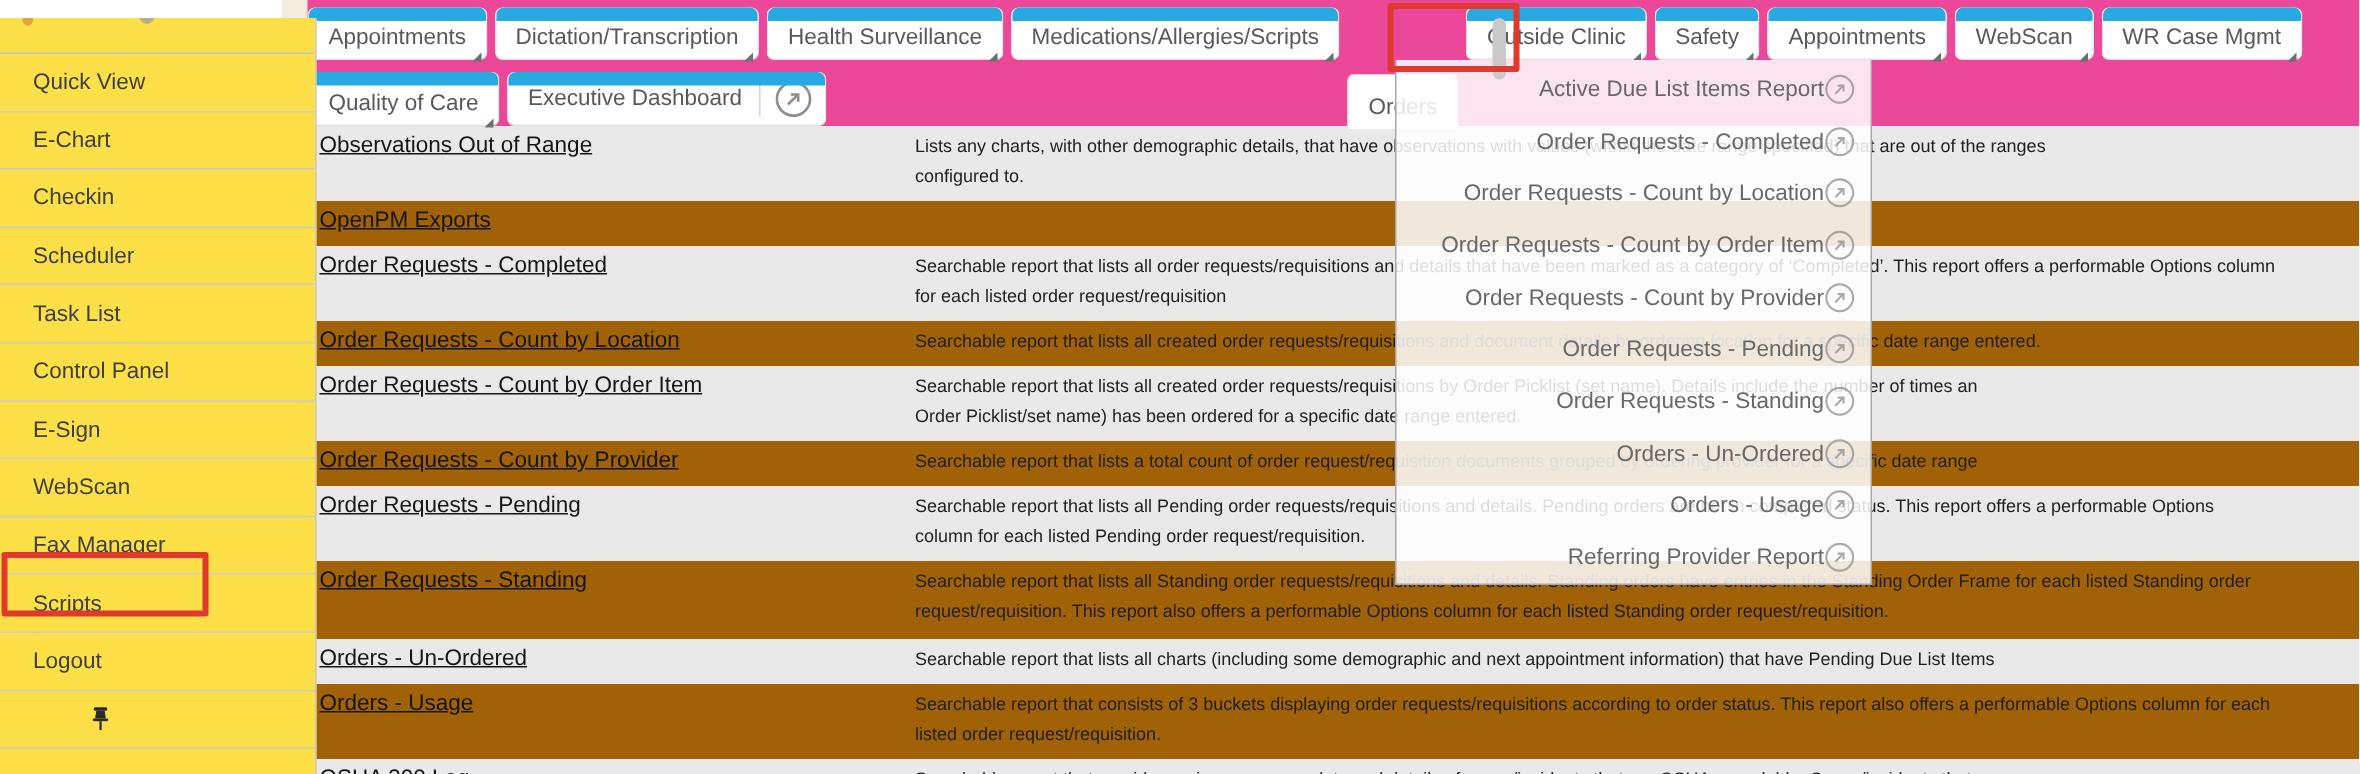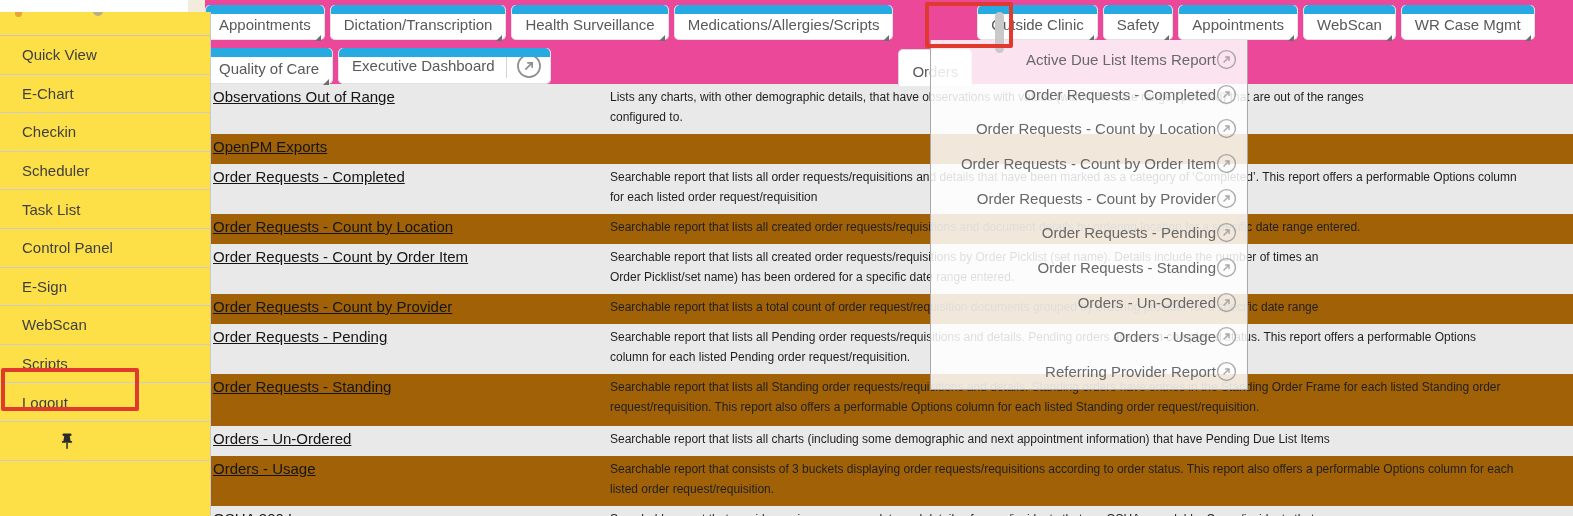--- a/index.html
+++ b/index.html
@@ -111,20 +111,23 @@
     <div class="sb-item">
         <span>Control Panel</span>
       </div>
     <div class="sb-item">
         <span>E-Sign</span>
       </div>
     <div class="sb-item">
         <span>WebScan</span>
       </div>
     <div class="sb-item">
+        <span>Fax Manager</span>
+      </div>
+    <div class="sb-item">
         <span>Scripts</span>
       </div>
     <div class="sb-item">
         <span>Logout</span>
       </div>
     <div class="sb-item pin-row">
       <svg class="pin-svg" viewBox="0 0 14 16">
         <rect x="2.5" y="0.5" width="9" height="2.4" rx="1" fill="#2b2b2b"></rect>
         <path d="M4.2 2.9 H9.8 L10.6 8 H3.4 Z" fill="#2b2b2b"></path>
         <rect x="1.8" y="8" width="10.4" height="1.8" rx="0.9" fill="#2b2b2b"></rect>

